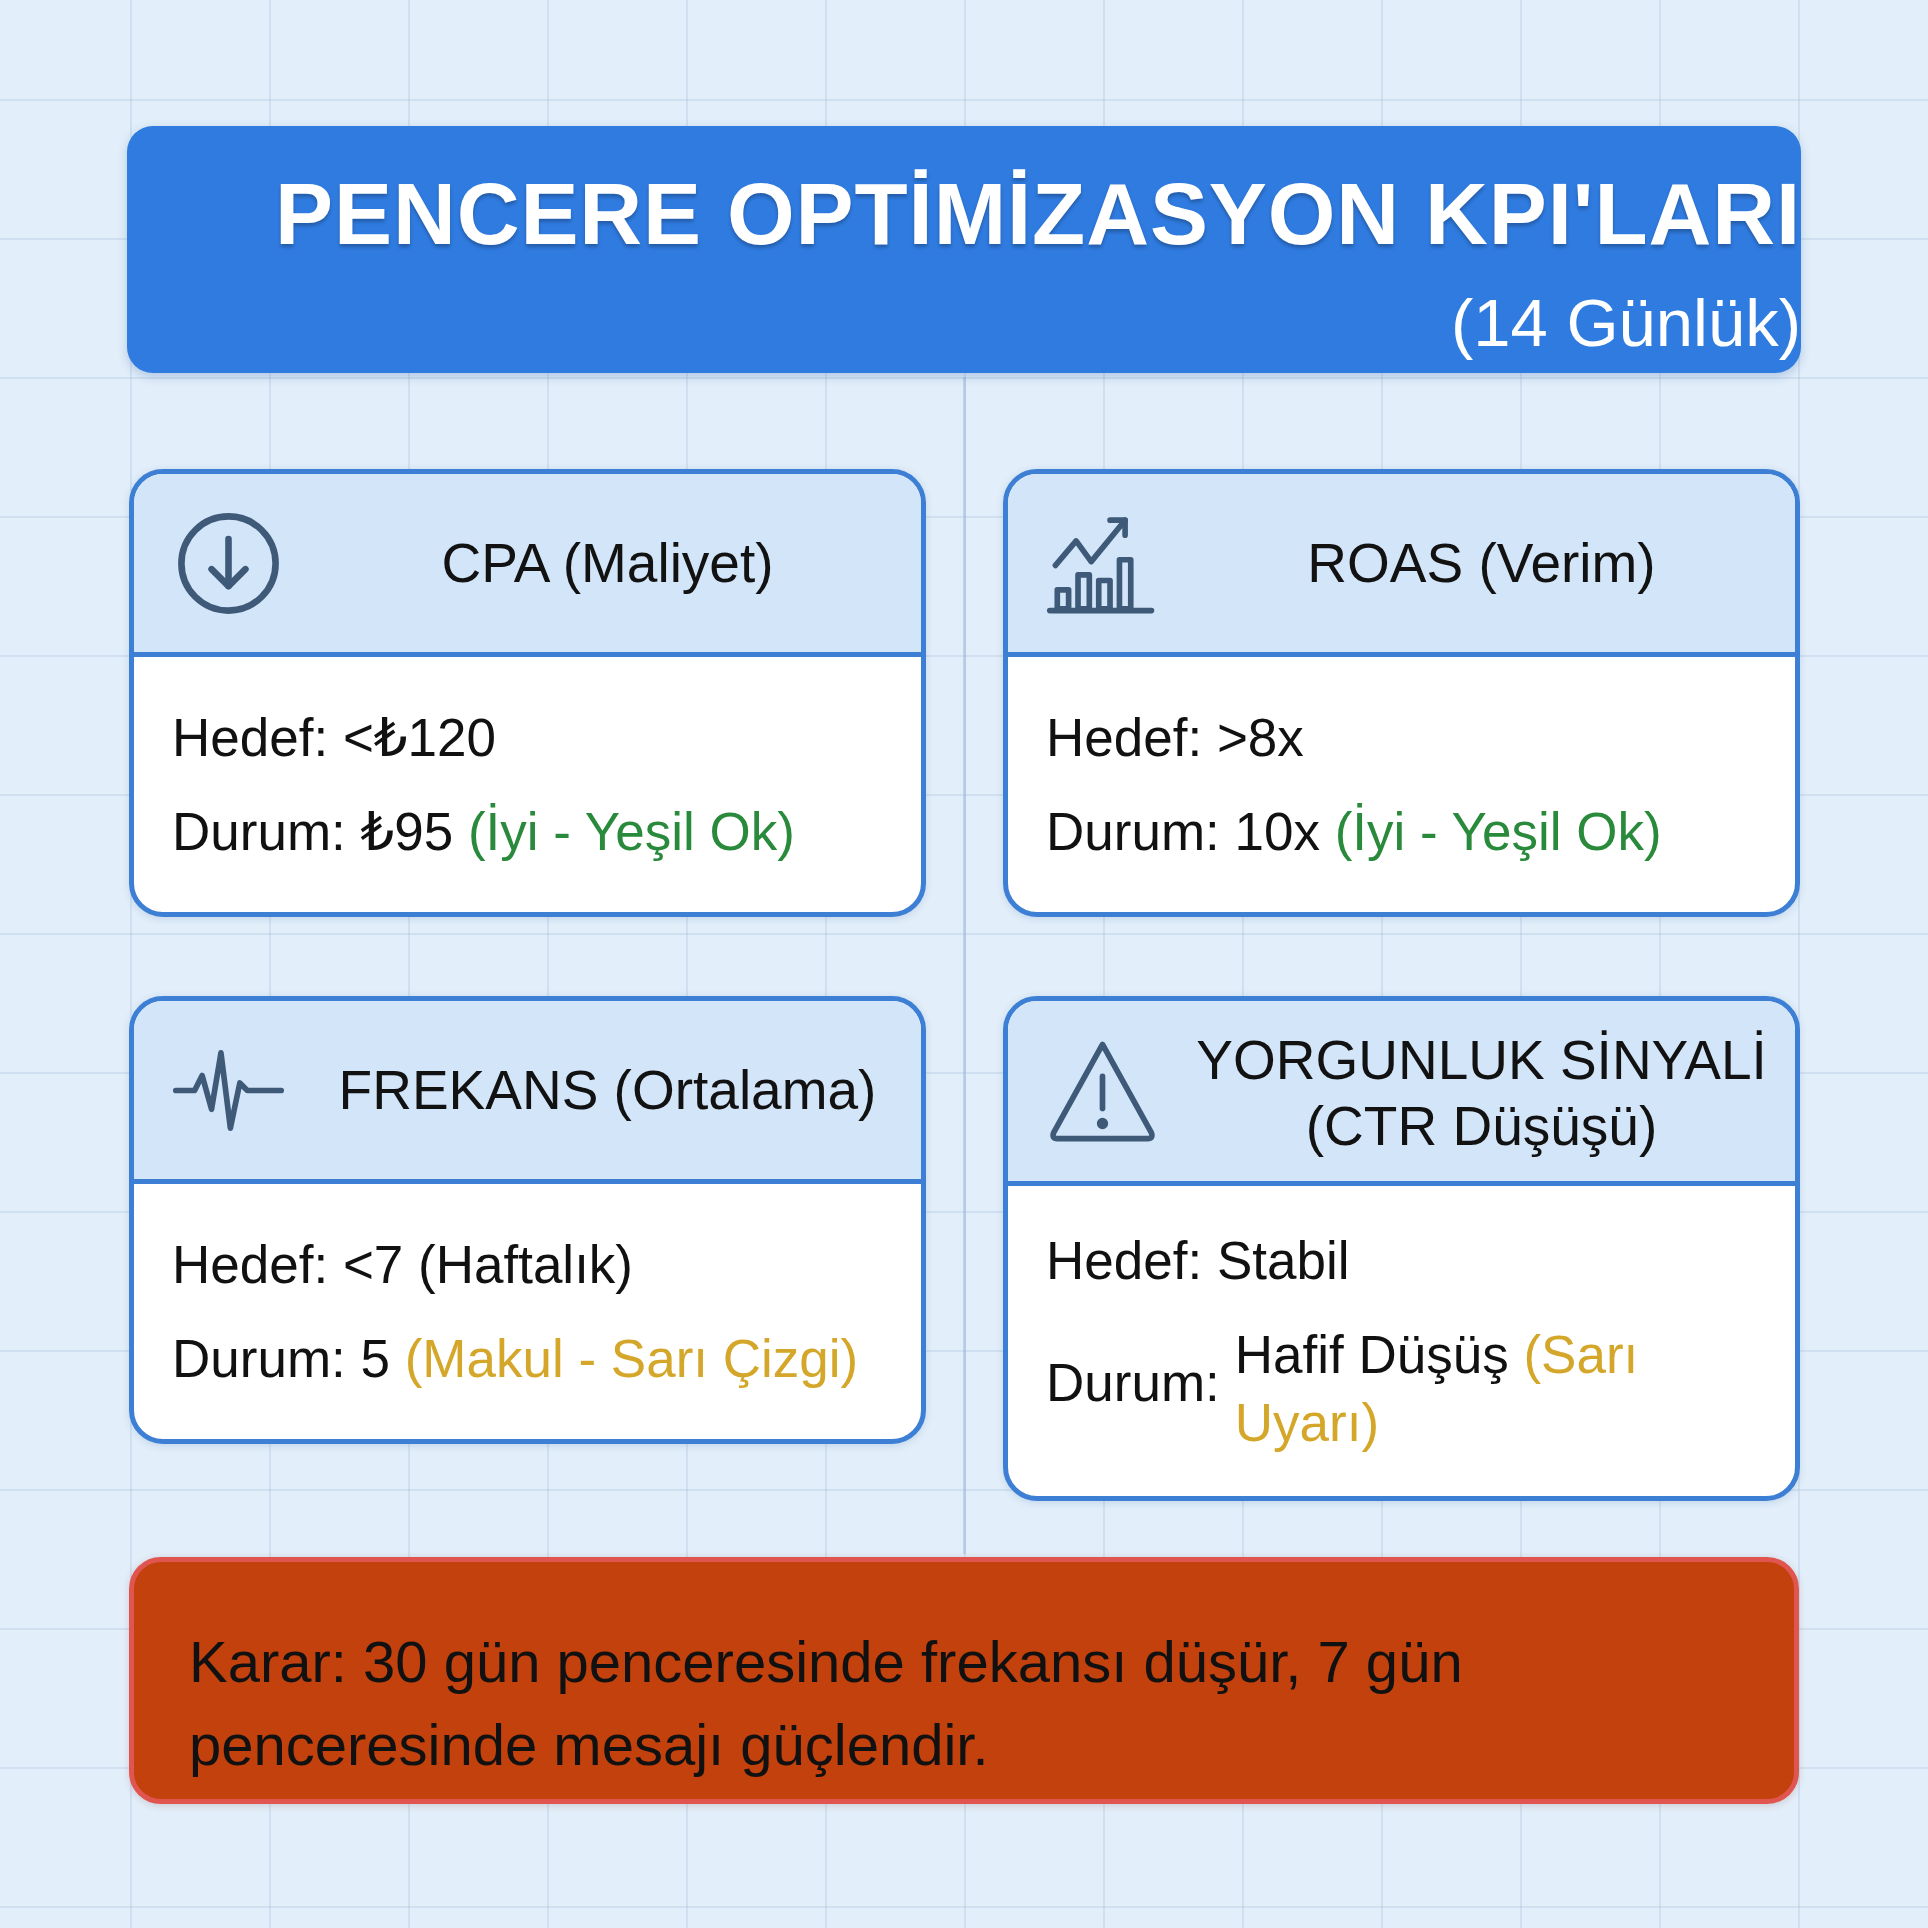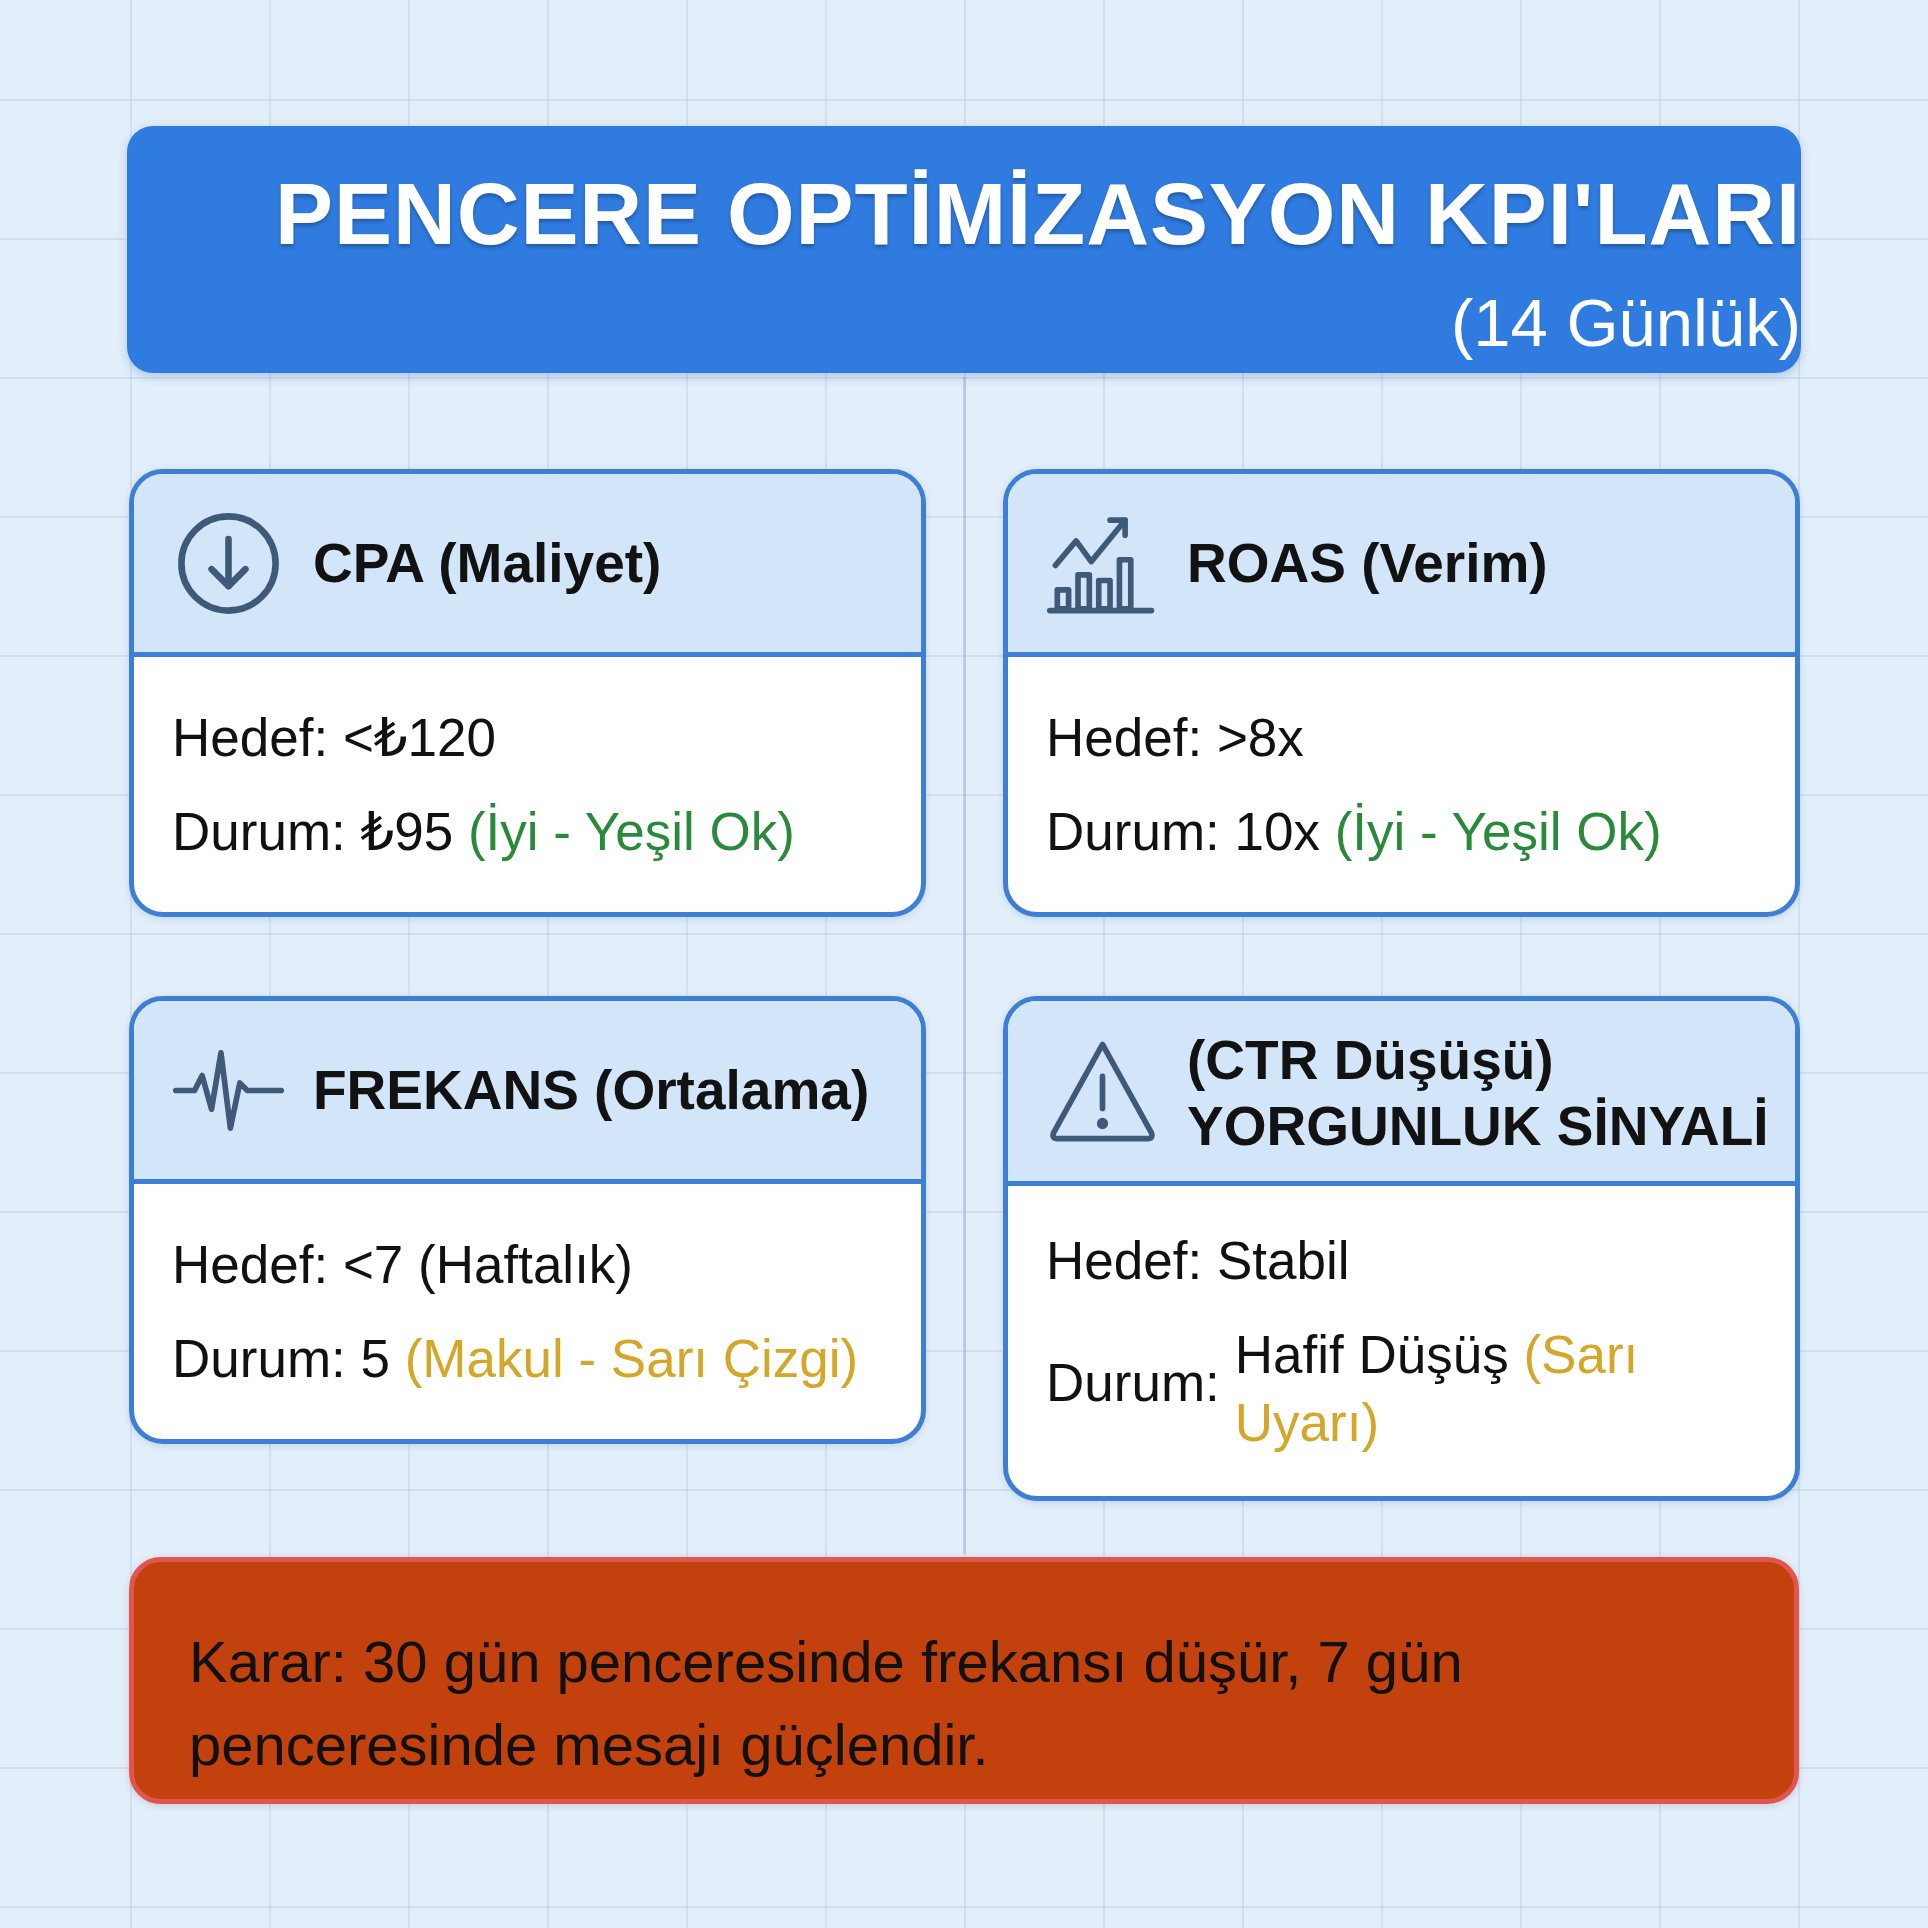--- a/index.html
+++ b/index.html
@@ -54,22 +54,23 @@
       border-bottom: 5.6px solid #3d7fd4;
       display: flex; align-items: center;
     }
     .card-head .icon {
       position: absolute; left: 38px; width: 113px; height: 113px;
       display: flex; align-items: center; justify-content: center;
     }
     .card-head .icon svg { width: 113px; height: 113px; }
     .card-head .head-title {
       position: absolute; left: 179px; right: 19px;
-      font-size: 55px; font-weight: 700; color: #121212;
+      font-size: 55px; font-weight: 400; color: #121212;
       line-height: 66px;
+      text-align: center;
     }
     .card-body {
       position: absolute; left: 38px; right: 19px;
       font-size: 53px; line-height: 68px;
     }
     .row { display: block; white-space: nowrap; }
     .lbl { font-weight: 400; margin-top: 28px; }
     .green { color: #2a8a3c; }
     .yellow { color: #d4a72a; }
     .wrap-row { white-space: normal; display: flex; }
@@ -175,22 +176,22 @@
 <div class="card" style="left:1003px; top:996px; width:797px; height:505px;">
   <div class="card-head" style="height:185px;">
     <div class="icon">
       <svg viewBox="0 0 120 120" fill="none" stroke="#3e5a78" stroke-width="6" stroke-linecap="round" stroke-linejoin="round">
         <path d="M60 10 L112 104 Q114 110 108 110 L12 110 Q6 110 8 104 Z"></path>
         <line x1="60" y1="44" x2="60" y2="78"></line>
         <circle cx="60" cy="94" r="3" fill="#3e5a78"></circle>
       </svg>
     </div>
     <div class="head-title" style="top:26px;">
+      <div>YORGUNLUK SİNYALİ</div>
       <div>(CTR Düşüşü)</div>
-      <div>YORGUNLUK SİNYALİ</div>
     </div>
   </div>
   <div class="card-body" style="top:226px;">
     <div class="row" style="margin-bottom:26px;">
       <span class="lbl">Hedef:</span>
       <span>Stabil</span>
     </div>
     <div class="wrap-row">
       <span class="lbl" style="margin-right:15px;">Durum:</span>
       <span class="val-wrap">

